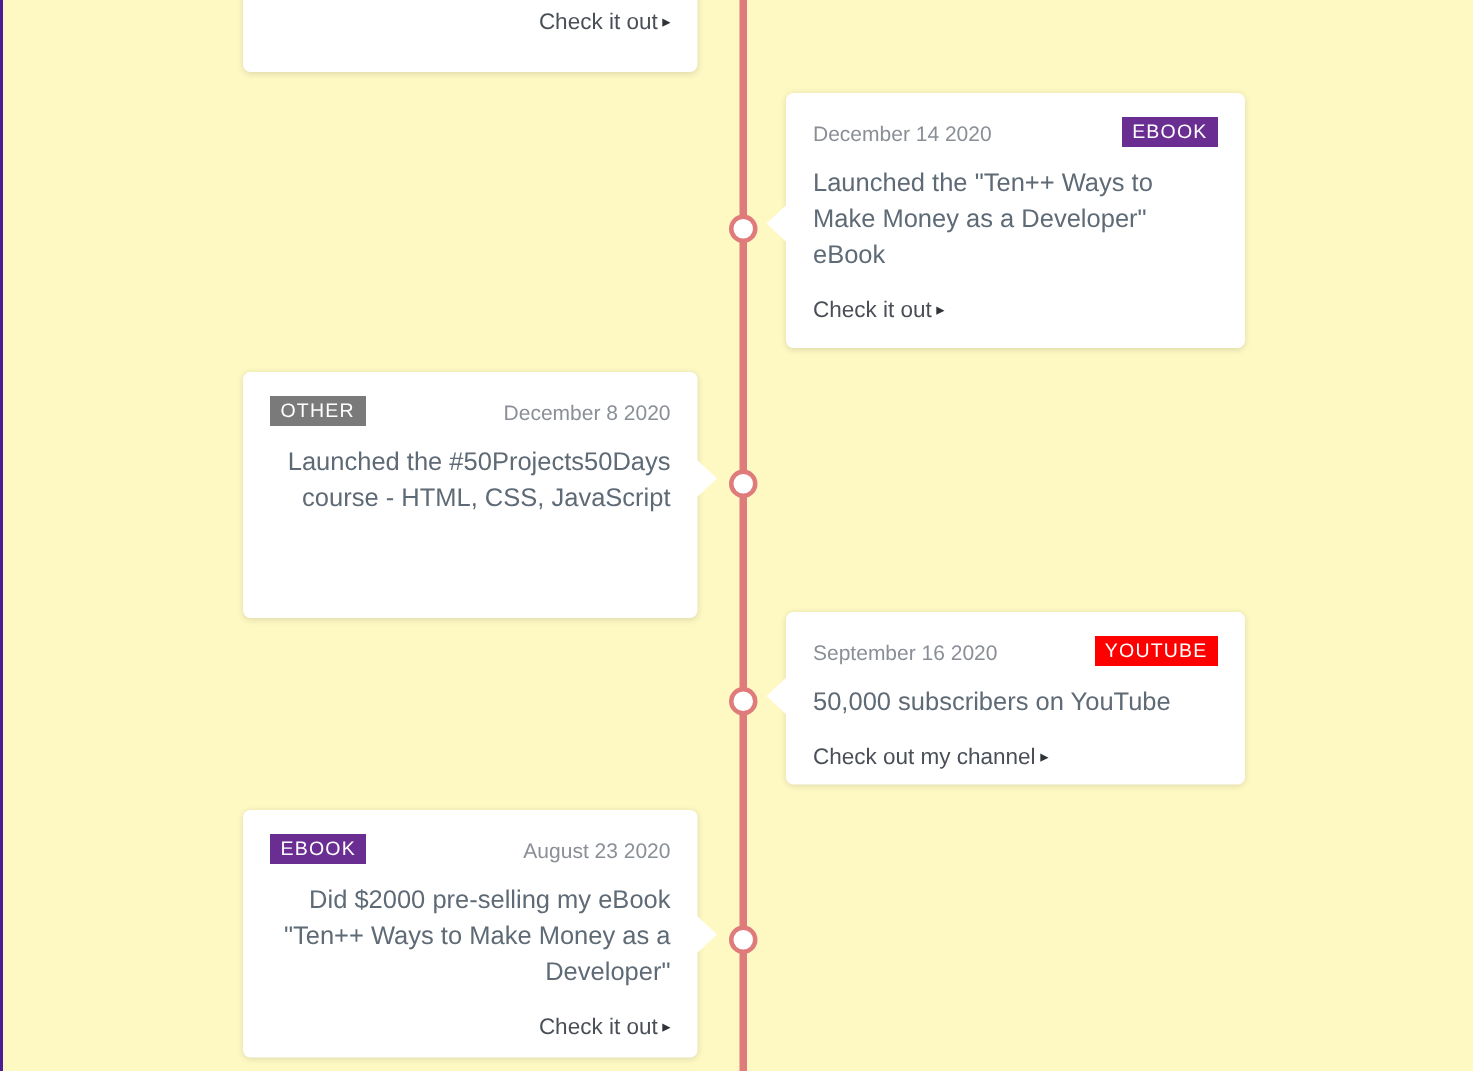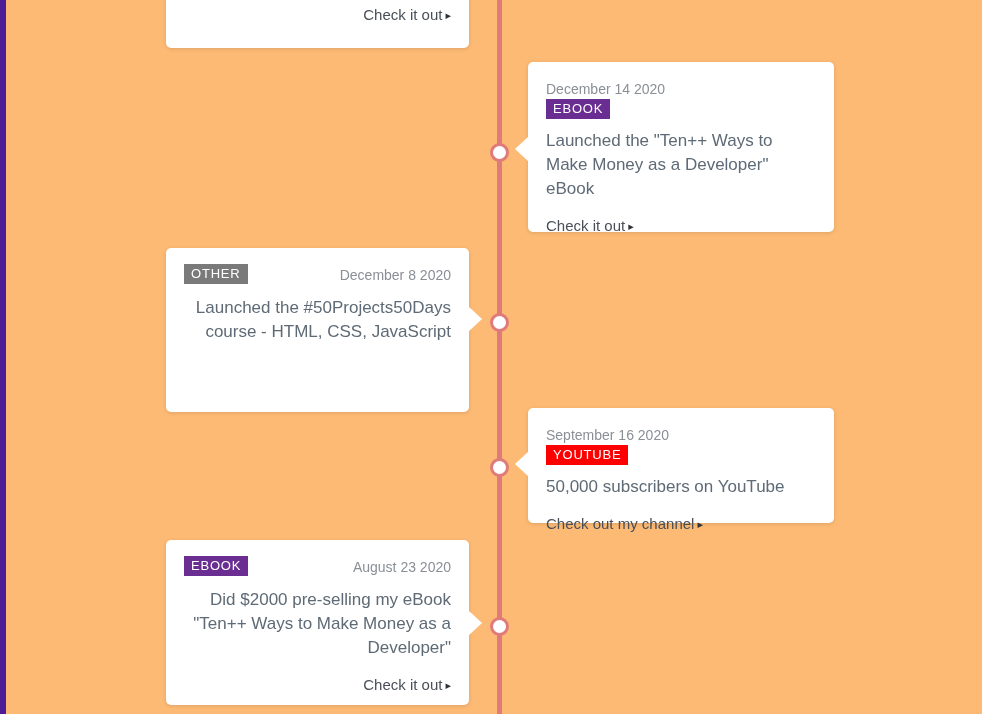--- a/index.html
+++ b/index.html
@@ -10,22 +10,22 @@
     width: 982px;
     height: 714px;
     background: #f4f4f6;
     font-family: "Liberation Sans", sans-serif;
     overflow: hidden;
     position: relative;
   }
   #page {
     position: absolute;
     inset: 0;
-    background: #fdba74;
-    border-left: 6px solid #4c1d95;
+    background: #fef9c3;
+    border-left: 2px solid #4c1d95;
     box-sizing: border-box;
     overflow: hidden;
   }
 
   
   .spine {
     position: absolute;
     left: 491px;
     top: 0;
     width: 5px;
@@ -76,21 +76,21 @@
   }
 
   
   .card-head {
     display: flex;
     align-items: flex-start;
     min-height: 22px;
     margin-bottom: 10px;
   }
   .card.left  .card-head { flex-direction: row; justify-content: space-between; }
-  .card.right .card-head { flex-direction: column; justify-content: space-between; }
+  .card.right .card-head { flex-direction: row; justify-content: space-between; }
 
   .badge {
     display: inline-block;
     padding: 3px 7px 4px 7px;
     font-size: 13px;
     line-height: 1;
     letter-spacing: 0.8px;
     color: #ffffff;
     font-weight: 400;
     white-space: nowrap;

